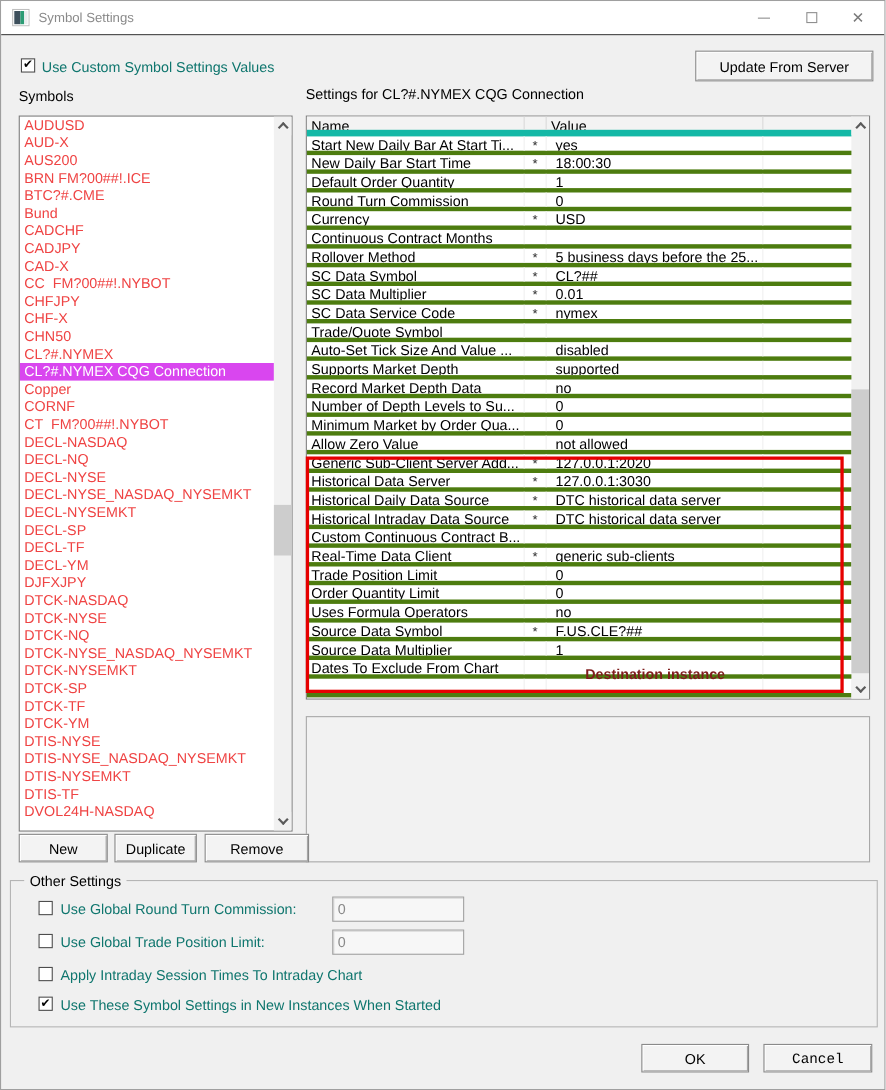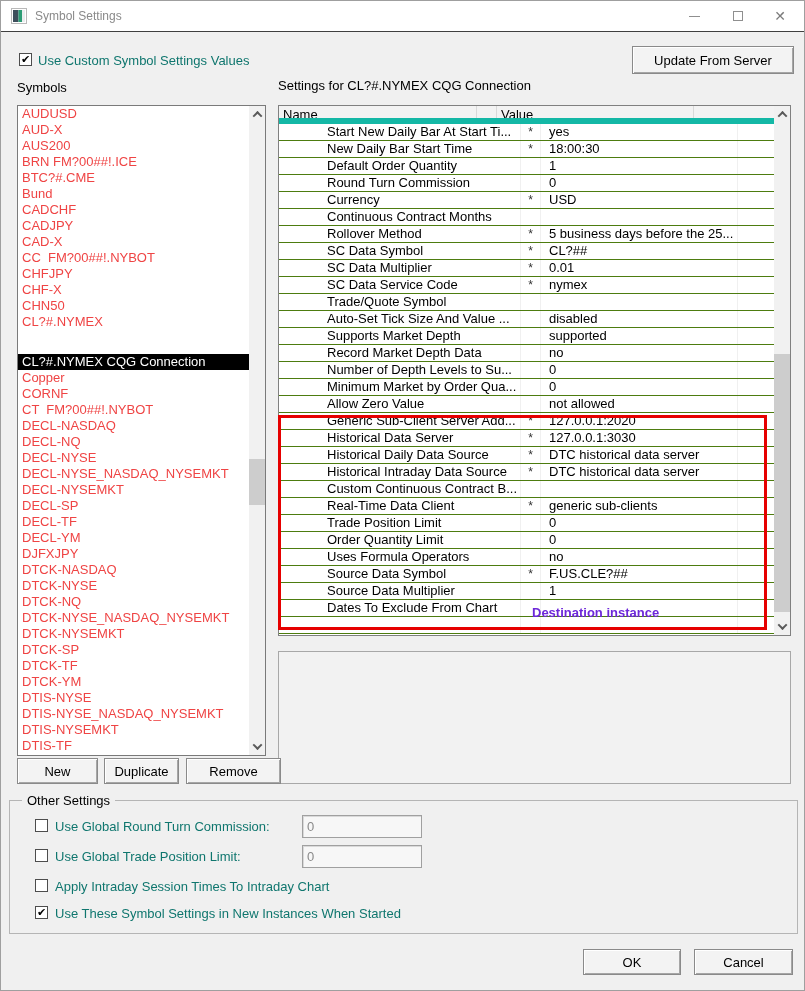--- a/index.html
+++ b/index.html
@@ -44,41 +44,41 @@
   .sb-up { top:0; } .sb-down { bottom:0; }
   .chev { width:7px; height:7px; border-left:2px solid #5a5a5a; border-top:2px solid #5a5a5a; }
   .chev.up { transform:rotate(45deg) translate(1px,1px); }
   .chev.down { transform:rotate(225deg) translate(1px,1px); }
   .sb-thumb { position:absolute; left:0; width:16px; background:#cdcdcd; }
   
   #settings-table { position:absolute; left:277px; top:104px; width:513px; height:531px; background:#fff; border:1px solid #808080; }
   #table-header { position:absolute; left:0; top:0; height:18px; width:496px; display:grid; grid-template-columns:198px 20px 197px 81px; background:#f3f3f3; border-bottom:6px solid #14b8a6; }
   #table-header .hcell { border-right:1px solid #d9d9d9; font-size:13px; line-height:17px; padding-left:4px; color:#000; overflow:hidden; }
   #table-rows { position:absolute; left:0; top:18px; width:496px; }
-  .trow { display:grid; grid-template-columns:198px 20px 197px 81px; height:17px; border-bottom:1px solid #4d7c0f;padding-left:44px; }
+  .trow { display:grid; grid-template-columns:198px 20px 197px 81px; height:17px; border-bottom:4px solid #4d7c0f; }
   .tcell { border-right:1px solid #f0f0f0; font-size:13px; line-height:16px; color:#000; overflow:hidden; white-space:pre; }
   .tcell.name { padding-left:4px; }
   .tcell.flag { text-align:center; font-size:12px; color:#333; }
   .tcell.value { padding-left:8px; }
   #table-scroll { height:529px; }
   #red-box { position:absolute; left:277px; top:414px; width:489px; height:215px; border:3px solid #e60000; pointer-events:none; z-index:5; }
   #annotation { position:absolute; left:531px; top:604px; width:160px; font-size:13px; font-weight:bold; color:#ff3030; z-index:6; white-space:pre; }
   
   #desc-box { position:absolute; left:277px; top:650px; width:513px; height:133px; background:#f2f2f2; border:1px solid #a8a8a8; }
   
   #new-btn { left:16px; top:757px; width:81px; height:26px; }
   #dup-btn { left:103px; top:757px; width:75px; height:26px; }
   #rem-btn { left:185px; top:757px; width:95px; height:26px; }
   
   #group-box { position:absolute; left:8px; top:799px; width:789px; height:134px; border:1px solid #b5b5b5; }
   #group-label { position:absolute; left:12px; top:-8px; background:#f0f0f0; padding:0 5px; font-size:13px; color:#000; }
   .gb-input { position:absolute; left:292px; width:120px; height:23px; background:#f7f7f7; border:1px solid #a0a0a0; box-shadow: inset 1px 1px 0 #d9d9d9; font-size:13px; color:#8a8a8a; line-height:21px; padding-left:4px; }
   
   #ok-btn { left:582px; top:948px; width:98px; height:26px; }
-  #cancel-btn { left:693px; top:948px; width:99px; height:26px; }
+  #cancel-btn { left:693px; top:948px; width:99px; height:26px;font-family:Liberation Mono, monospace; }
 </style>
 </head>
 <body>
 
 <div id="window">
 
   <div id="titlebar">
     <svg id="title-icon" viewBox="0 0 16 16">
       <rect x="0.5" y="0.5" width="15" height="15" fill="#ffffff" stroke="#b9b9b9"></rect>
       <rect x="2" y="2" width="5.5" height="12" fill="#3d4f5c"></rect>
@@ -116,21 +116,21 @@
         <div class="list-item">BTC?#.CME</div>
         <div class="list-item">Bund</div>
         <div class="list-item">CADCHF</div>
         <div class="list-item">CADJPY</div>
         <div class="list-item">CAD-X</div>
         <div class="list-item">CC  FM?00##!.NYBOT</div>
         <div class="list-item">CHFJPY</div>
         <div class="list-item">CHF-X</div>
         <div class="list-item">CHN50</div>
         <div class="list-item">CL?#.NYMEX</div>
-        <div class="list-item selected" style="background: #000000; margin-top: 24px;">CL?#.NYMEX CQG Connection</div>
+        <div class="list-item selected" style="background: #d946ef;">CL?#.NYMEX CQG Connection</div>
         <div class="list-item">Copper</div>
         <div class="list-item">CORNF</div>
         <div class="list-item">CT  FM?00##!.NYBOT</div>
         <div class="list-item">DECL-NASDAQ</div>
         <div class="list-item">DECL-NQ</div>
         <div class="list-item">DECL-NYSE</div>
         <div class="list-item">DECL-NYSE_NASDAQ_NYSEMKT</div>
         <div class="list-item">DECL-NYSEMKT</div>
         <div class="list-item">DECL-SP</div>
         <div class="list-item">DECL-TF</div>
@@ -355,21 +355,21 @@
           <div class="chev up"></div>
         </div>
       <div class="sb-thumb" style="top:248px; height:258px;"></div>
       <div class="sb-arrow sb-down">
           <div class="chev down"></div>
         </div>
     </div>
   </div>
 
   <div id="red-box" style="border-color: rgb(230, 0, 0);"></div>
-  <span id="annotation" style="color: #6d28d9;">Destination instance</span>
+  <span id="annotation" style="color: #7f1d1d;">Destination instance</span>
 
   <div id="desc-box"></div>
 
   <div class="win-btn" id="new-btn">New</div>
   <div class="win-btn" id="dup-btn">Duplicate</div>
   <div class="win-btn" id="rem-btn">Remove</div>
 
   <div id="group-box">
     <span id="group-label">Other Settings</span>
     <div id="group-items">

